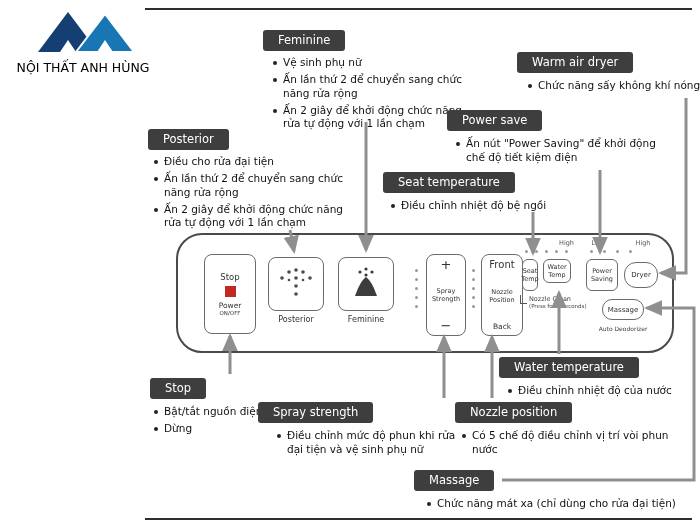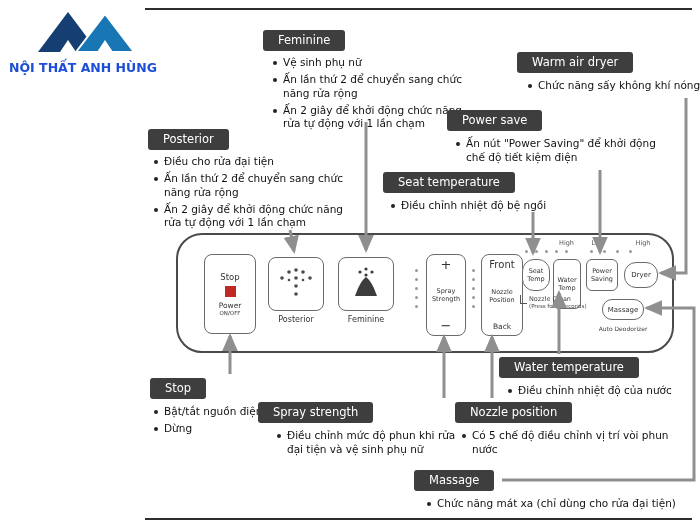--- a/index.html
+++ b/index.html
@@ -13,21 +13,21 @@
   .bullets li::before{content:"";position:absolute;left:1px;top:5px;width:4px;height:4px;border-radius:50%;background:#222}
   .panel{position:absolute;left:176px;top:233px;width:498px;height:120px;border:2px solid #4a4a4a;border-radius:26px;background:#fff}
   .btn{position:absolute;border:1.5px solid #6b6b6b;border-radius:8px;background:#fff;display:flex;flex-direction:column;align-items:center;justify-content:center;text-align:center;color:#333}
   .tinybtn{font-size:6.5px;line-height:1.25}
   .underlabel{position:absolute;font-size:8px;color:#333;text-align:center}
   .ledcol{position:absolute;display:flex;flex-direction:column;gap:6px}
   .ledrow{position:absolute;display:flex;gap:7px}
   .led{width:3px;height:3px;border-radius:50%;background:#9a9a9a}
   .lvl{position:absolute;font-size:6.5px;color:#555;text-align:center}
   .redsq{width:11px;height:11px;background:#c02824;margin:4px 0}
-  .brandtxt{font-weight:bold;font-size:12.5px;color:#1d4ed8;text-align:center;white-space:nowrap}
+  .brandtxt{font-weight:normal;font-size:12.5px;color:#000000;text-align:center;white-space:nowrap}
   svg.overlay{position:absolute;left:0;top:0;pointer-events:none}
   .bracket{width:7px;height:9px;border-left:1px solid #555;border-bottom:1px solid #555;margin-right:2px}
   .nclean{position:absolute;color:#444}
 </style>
 </head>
 <body>
 
 <div class="hrule" style="left:145px;top:8px;width:547px"></div>
 <div class="hrule" style="left:145px;top:518px;width:547px"></div>
 
@@ -125,26 +125,26 @@
   </div>
   <div class="lvl" style="left:404px;top:4px;width:32px">Low</div>
   <div class="lvl" style="left:448px;top:4px;width:34px">High</div>
   <div class="ledrow" style="left:412px;top:15px;gap:10px">
     <div class="led"></div>
       <div class="led"></div>
       <div class="led"></div>
       <div class="led"></div>
   </div>
 
-  <div class="btn tinybtn" style="left:344px;top:24px;width:28px;height:32px;border-radius:12px">
+  <div class="btn tinybtn" style="left:344px;top:24px;width:16px;height:32px;border-radius:6px">
     <div>Seat</div>
     <div>Temp</div>
   </div>
 
-  <div class="btn tinybtn" style="left:375px;top:24px;width:28px;height:50px;border-radius:6px">
+  <div class="btn tinybtn" style="left:365px;top:24px;width:28px;height:24px;border-radius:6px">
     <div>Water</div>
     <div>Temp</div>
   </div>
 
   <div class="nclean" style="left:342px;top:60px;width:70px;display:flex">
     <div class="bracket"></div>
     <div>
       <div style="font-size:6.5px">Nozzle Clean</div>
       <div style="font-size:5.5px">(Press for 2 seconds)</div>
     </div>

